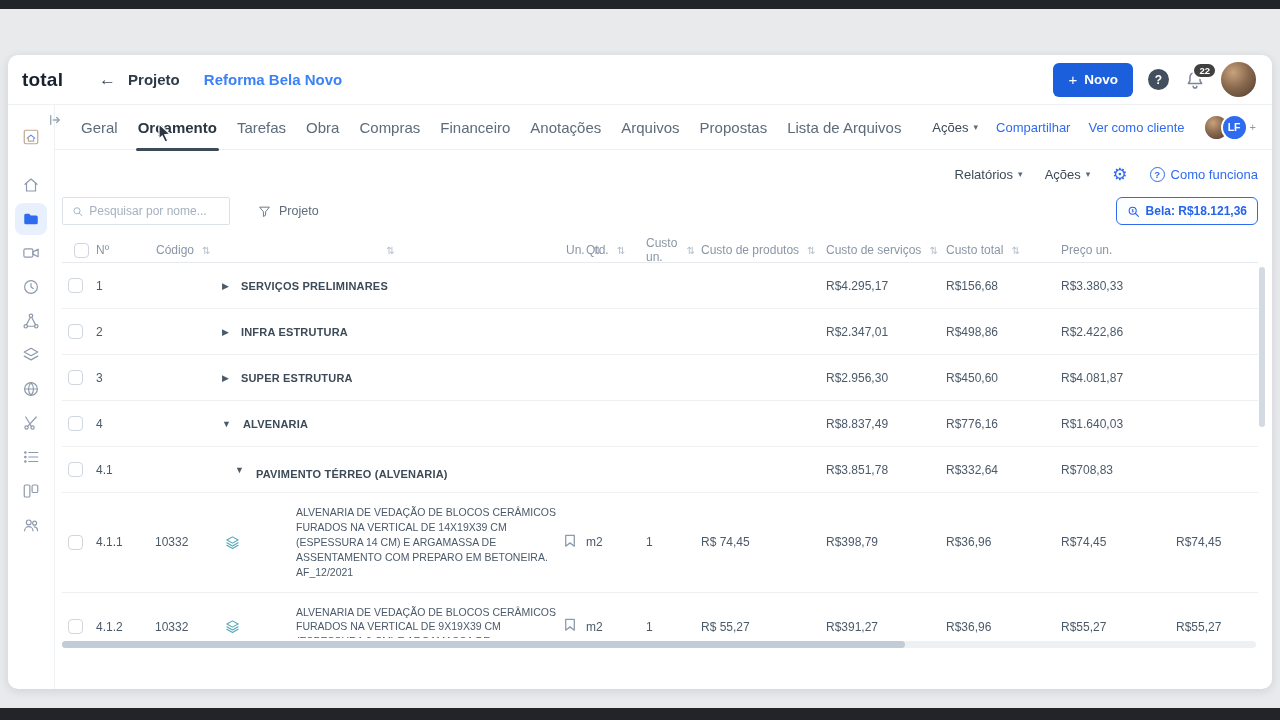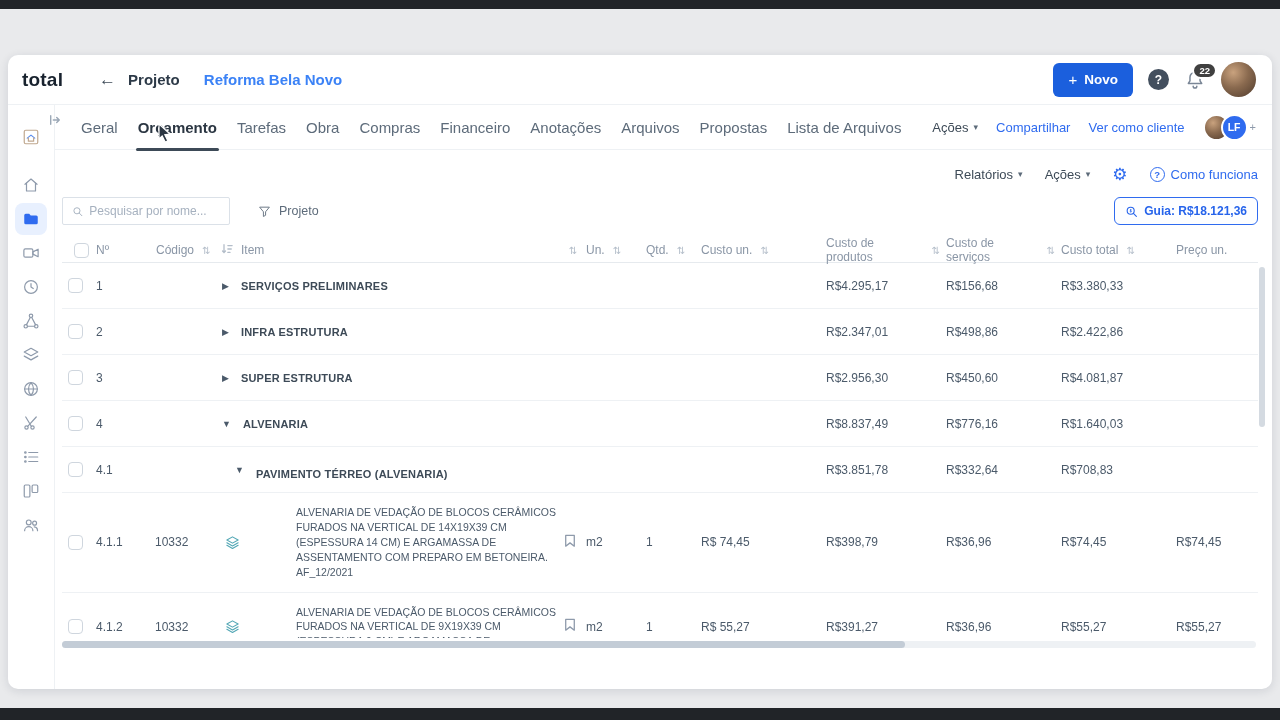--- a/index.html
+++ b/index.html
@@ -305,45 +305,37 @@
           <path d="M3 4h18l-7 8.5V19l-4 2.2v-8.7z" fill="none" stroke="#6b7785" stroke-width="1.8" stroke-linejoin="round"></path>
         </svg>
         <span>Projeto</span>
       </div>
       <div class="totalbadge">
         <svg width="13" height="13" viewBox="0 0 24 24">
           <circle cx="10.5" cy="10.5" r="6.5" fill="none" stroke="#2563eb" stroke-width="2"></circle>
           <path d="M15.5 15.5L21 21" stroke="#2563eb" stroke-width="2" stroke-linecap="round"></path>
           <path d="M10.5 7.5v6M8.8 12.2c.5.6 2.9.8 3.2-.4.3-1.3-3-1.3-2.8-2.6.2-1 2.3-1 2.9-.3" stroke="#2563eb" stroke-width="1.2" fill="none"></path>
         </svg>
-        <span>Guia: R$18.121,36</span>
+        <span>Bela: R$18.121,36</span>
       </div>
     </div>
 
     <div class="table-clip">
 
       <div class="grid thead">
         <div class="cell">
             <span class="checkbox"></span>
           </div>
         <div class="cell c-num">
             <span>Nº</span>
           </div>
         <div class="cell c-cod">
             <span>Código</span>
             <span class="sort">⇅</span>
           </div>
-        <div class="cell c-item">
-          <span class="hiersort">
-            <svg viewBox="0 0 14 14">
-                <path d="M3.5 2v9M1.8 9.3l1.7 1.9 1.7-1.9M8 3h5M8 7h4M8 11h2.5"></path>
-              </svg>
-          </span>
-          <span>Item</span>
-        </div>
         <div class="cell c-bm">
             <span class="sort">⇅</span>
           </div>
         <div class="cell c-un">
             <span>Un.</span>
             <span class="sort">⇅</span>
           </div>
         <div class="cell c-qtd">
             <span>Qtd.</span>
             <span class="sort">⇅</span>

